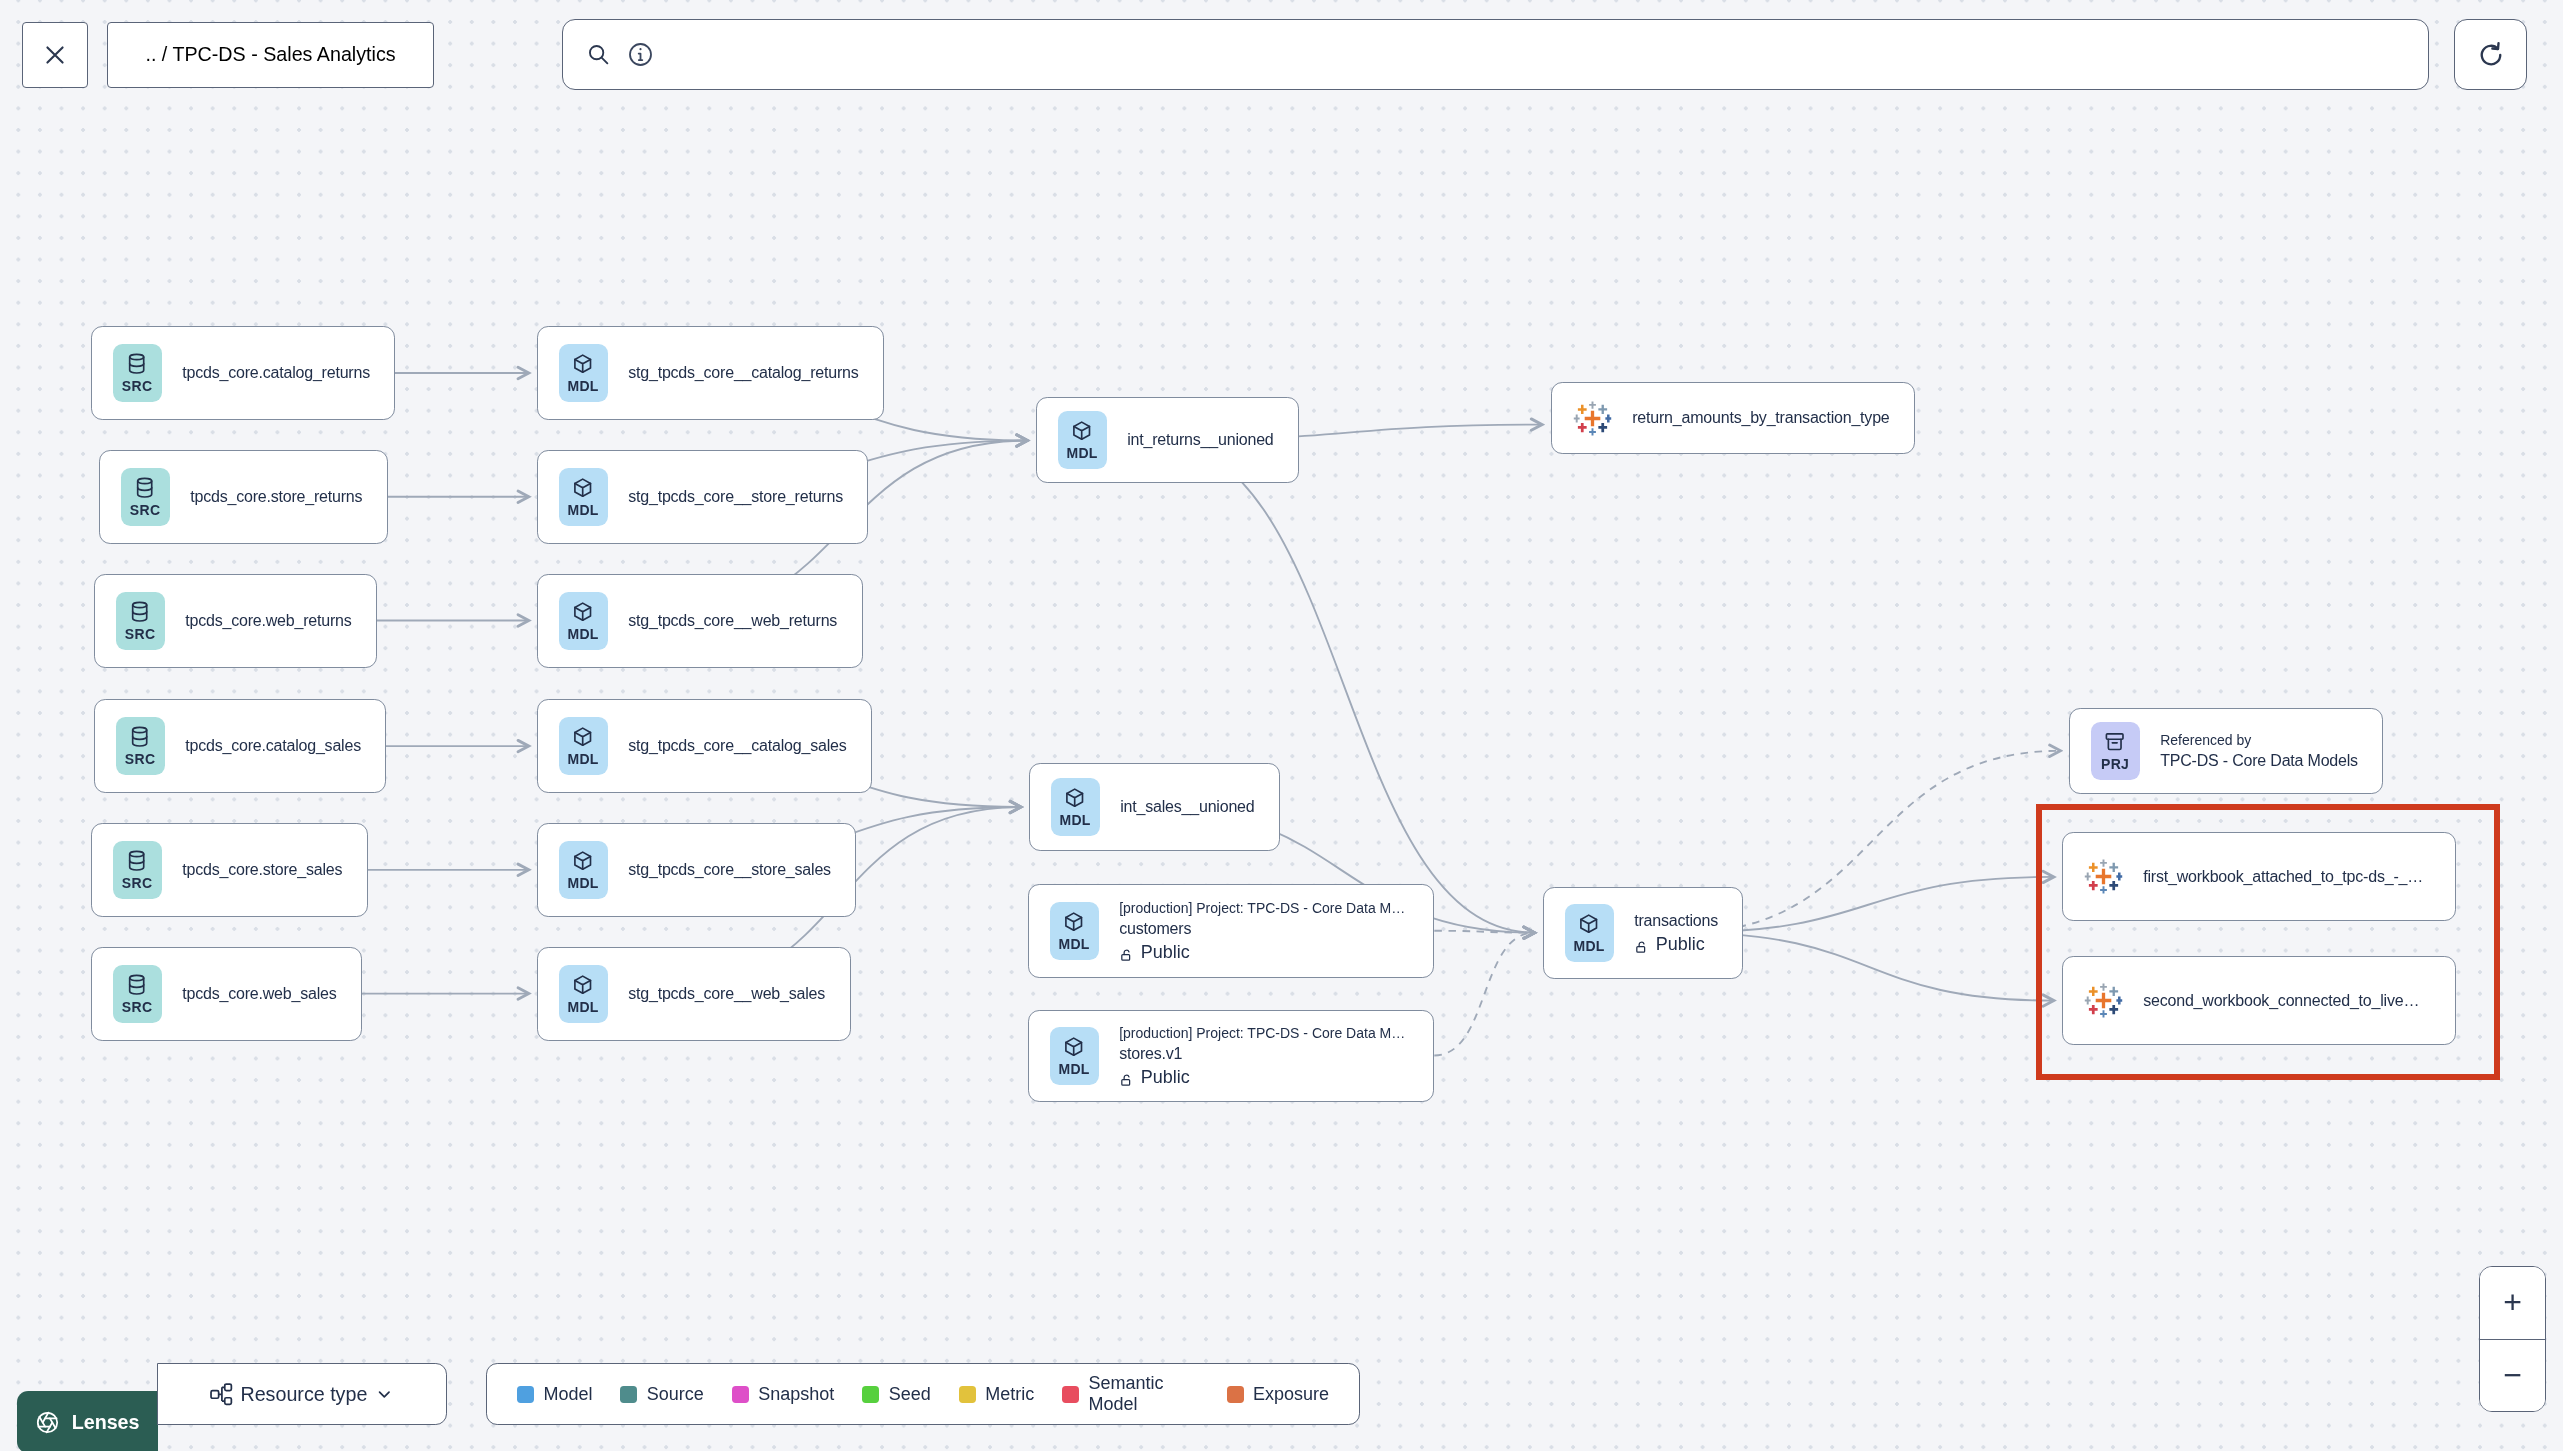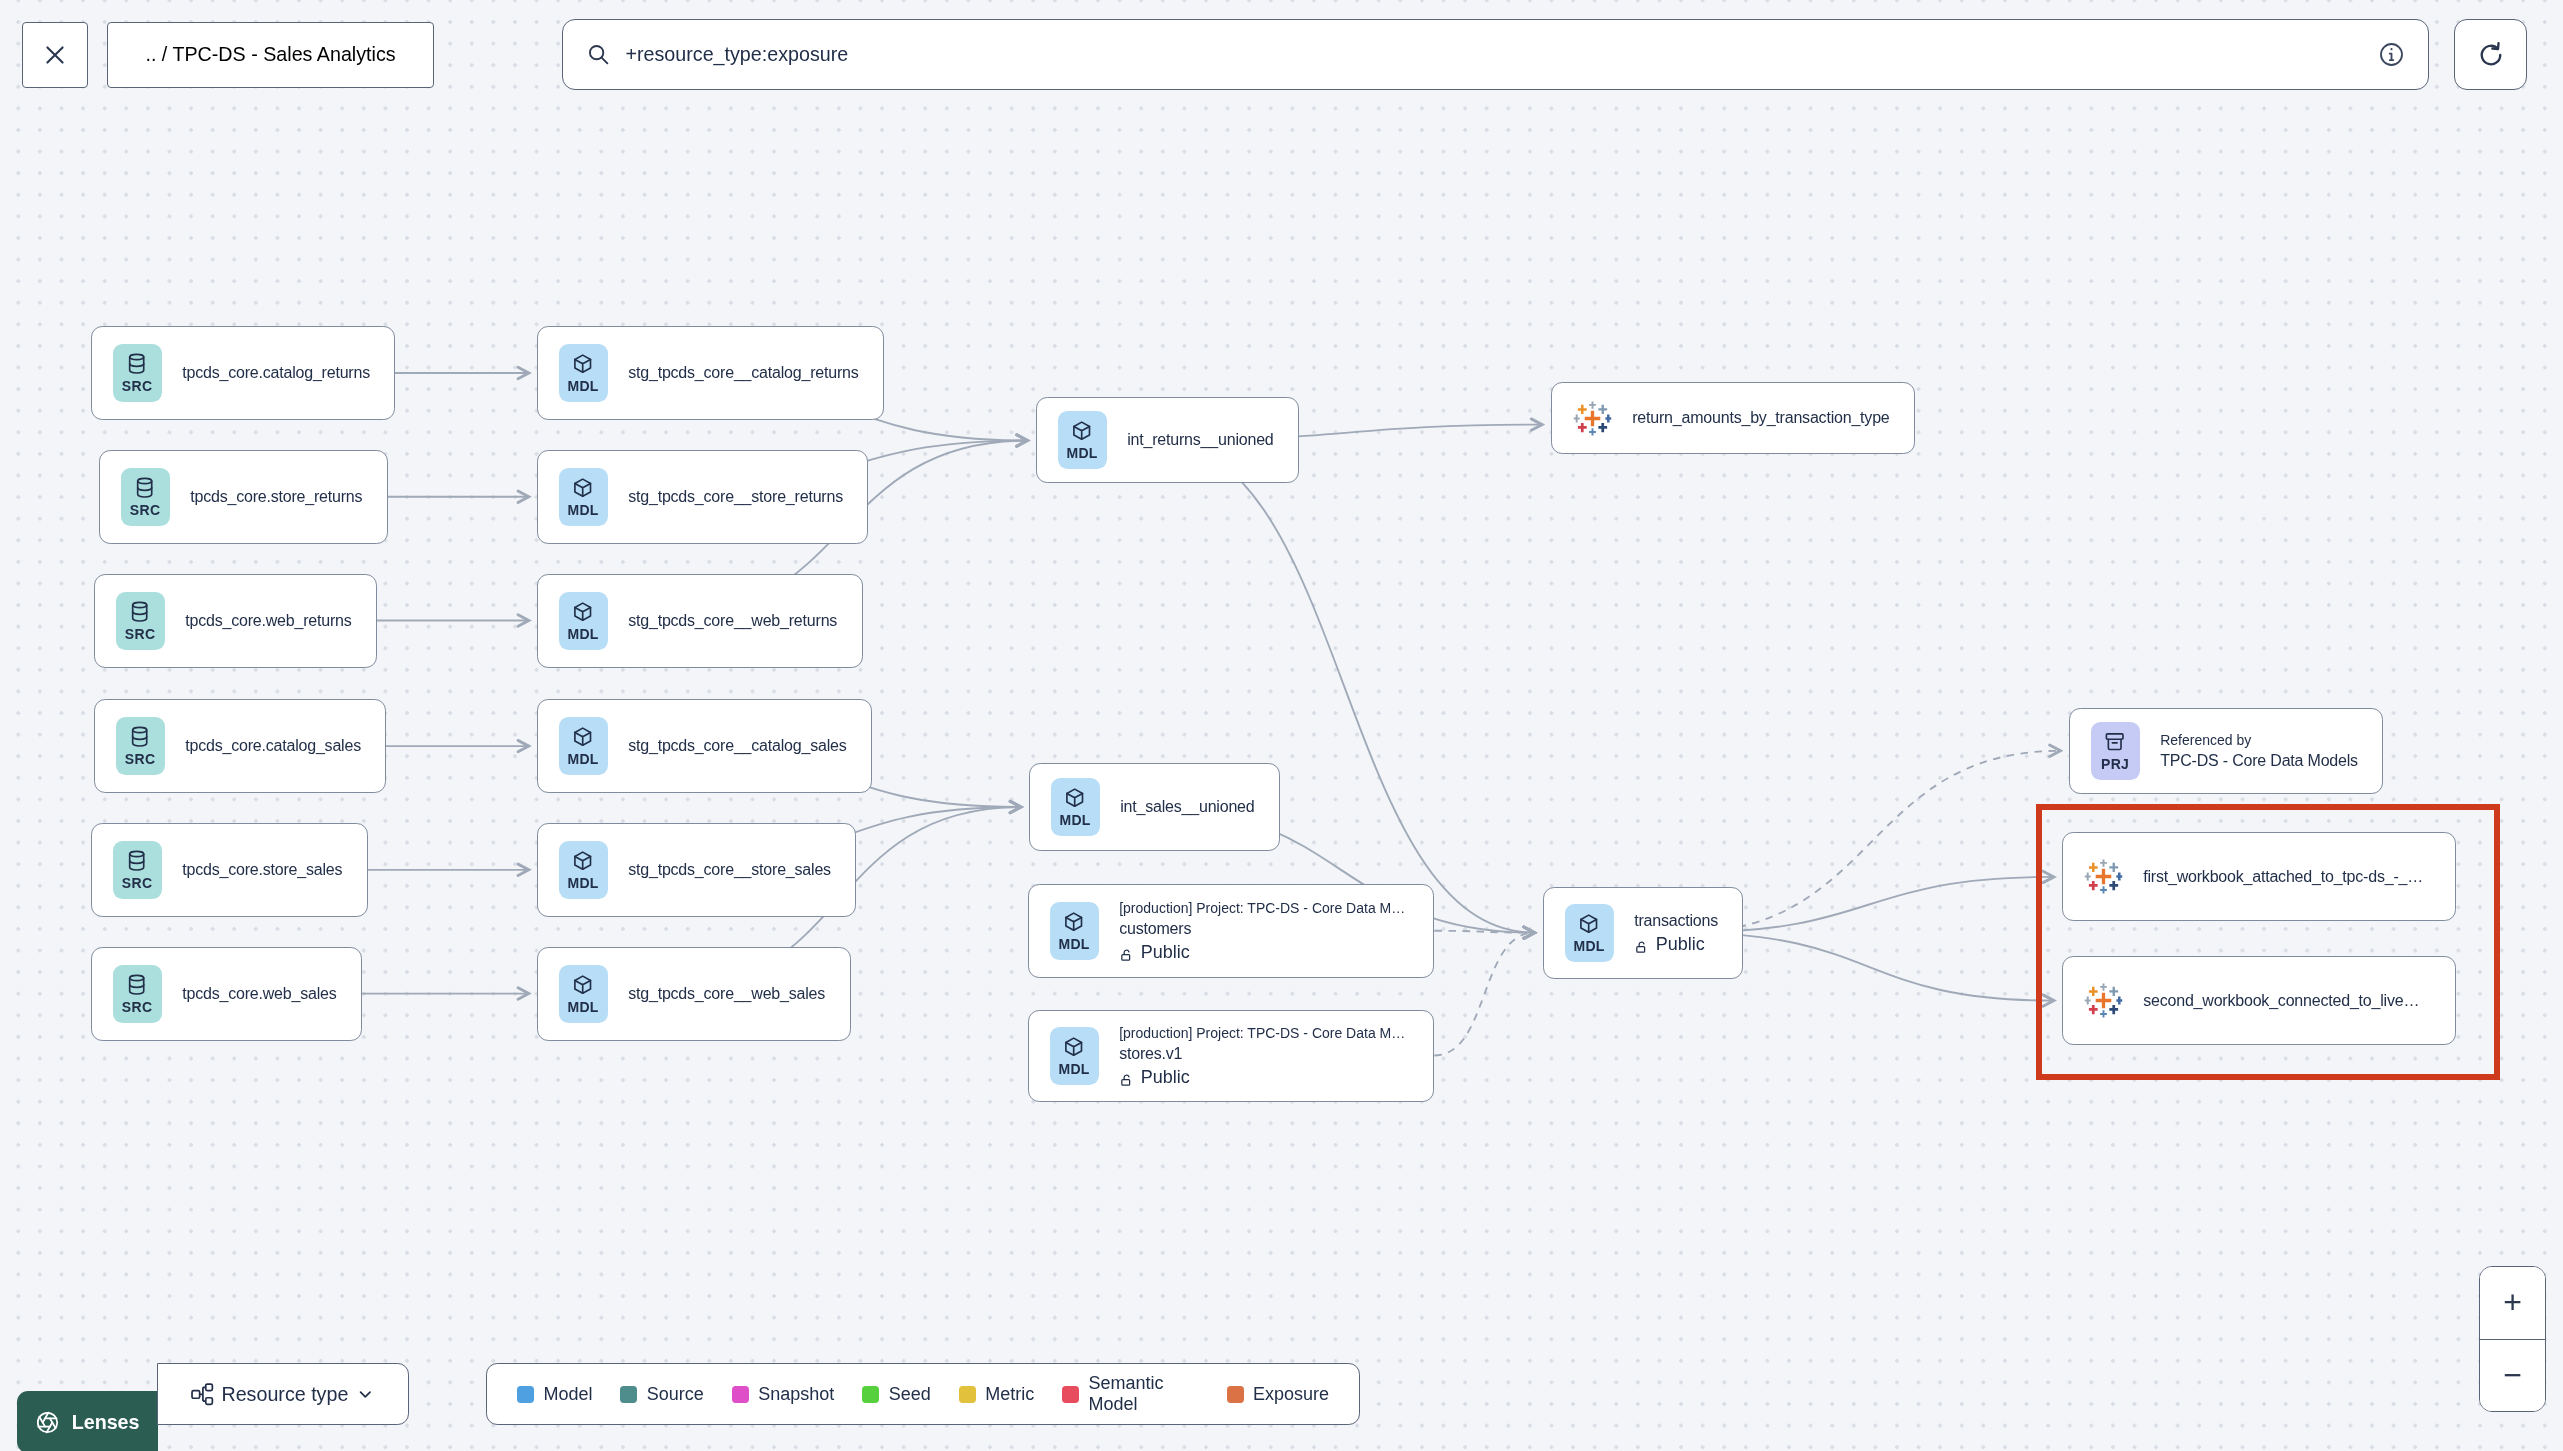--- a/index.html
+++ b/index.html
@@ -63,21 +63,21 @@
   .node .single{ overflow:hidden; text-overflow:ellipsis; }
 
   
   #lenses-btn{
     position:absolute; left:17px; top:1363px; width:141px; height:62px;
     background:var(--lenses-bg,#2b5d53); color:#fff; border:none;
     border-radius:11.2px 0 0 11.2px; display:flex; align-items:center; justify-content:center;
     gap:11.2px; font-size:19.7px; font-weight:600; font-family:inherit; cursor:pointer;margin-top:28px;
   }
   #resource-type-btn{
-    position:absolute; left:157px; top:1363px; width:252px; height:62px;
+    position:absolute; left:157px; top:1363px; width:290px; height:62px;
     background:#fff; border:1.9px solid #5a6478; border-radius:0 11.2px 11.2px 0;
     display:flex; align-items:center; justify-content:center; gap:7px;
     font-size:19.7px; font-weight:500; font-family:inherit; color:#222f49; cursor:pointer;
   }
   #legend{
     position:absolute; left:466px; top:1363px; width:874px; height:62px;
     background:#fff; border:1.9px solid #5a6478; border-radius:11.2px;
     display:flex; align-items:center; gap:28px; padding:0 30px;margin-left:20px;
   }
   .legend-item{ display:flex; align-items:center; gap:9.4px; font-size:18px; font-weight:500; }
@@ -108,21 +108,20 @@
   <span>.. / TPC-DS - Sales Analytics</span>
 </button>
 
 <div id="search-bar">
   <span class="icon">
     <svg width="25" height="25" viewBox="0 0 24 24" fill="none" stroke="#2b374f" stroke-width="1.8" stroke-linecap="round">
         <circle cx="10.2" cy="10.2" r="6.4"></circle>
         <path d="M15 15 L20.5 20.5"></path>
       </svg>
   </span>
-  <input id="search-input" value="+resource_type:exposure" style="">
   <span class="icon">
     <svg width="29" height="29" viewBox="0 0 24 24" fill="none" stroke="#3a465e" stroke-width="1.5" stroke-linecap="round">
         <circle cx="12" cy="12" r="8.7"></circle>
         <path d="M12 11.2 V16.6 M10.5 11.2 H12 M10.6 16.6 H13.5"></path>
         <circle cx="12" cy="7.6" r="0.9" fill="#3a465e" stroke="none"></circle>
       </svg>
   </span>
 </div>
 
 <button class="tb-btn" id="refresh-btn">

